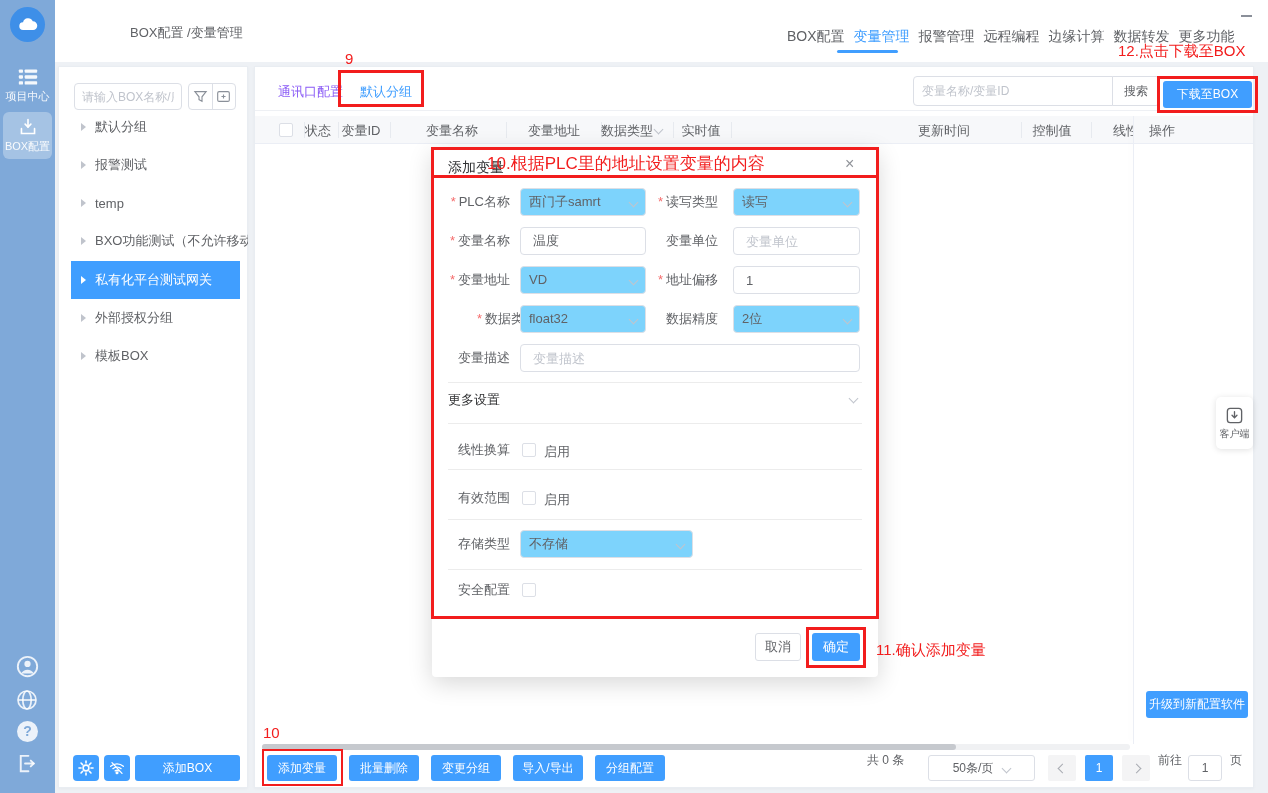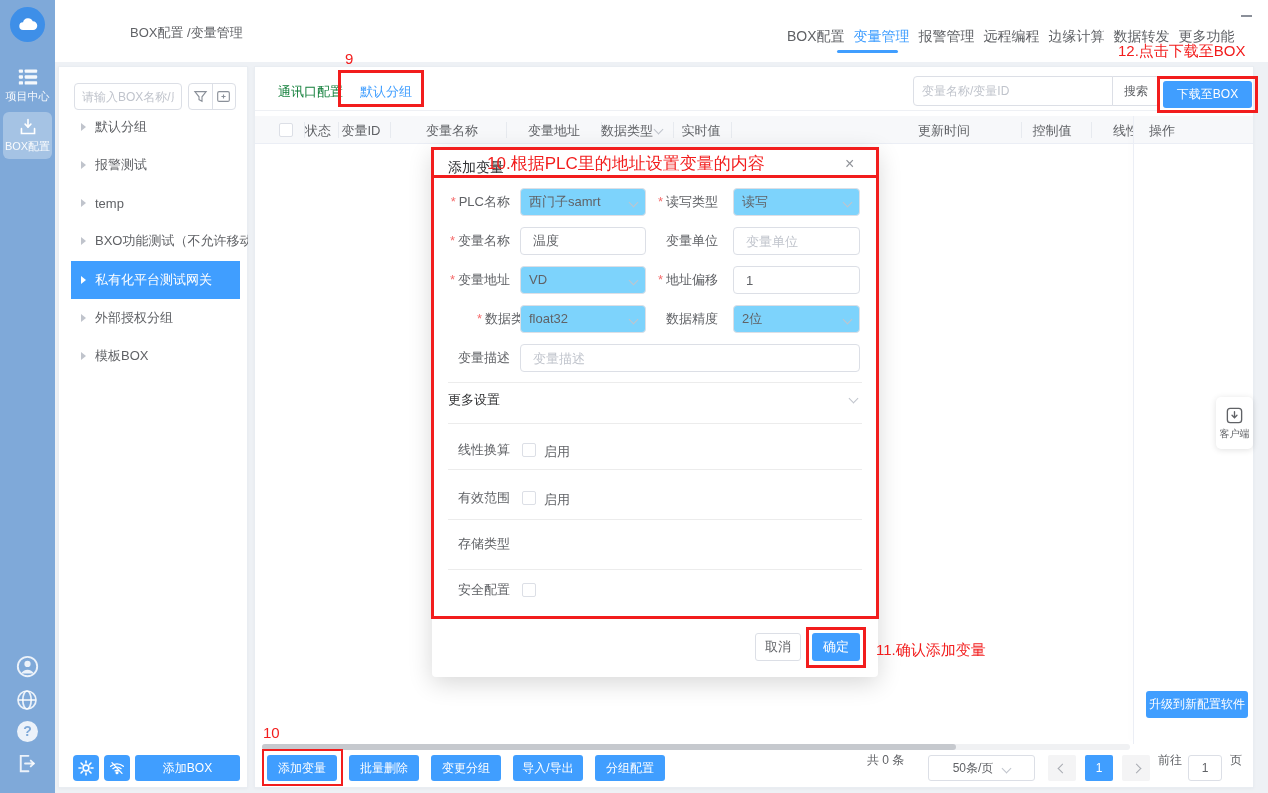--- a/index.html
+++ b/index.html
@@ -257,21 +257,21 @@
         <path d="M9.2 16.3a5 5 0 015.6 0"></path>
         <circle cx="12" cy="19.2" r="1.3" fill="#fff"></circle>
         <path d="M4.5 4l15 16"></path>
       </svg>
   </div>
   <div class="btn-blue" style="position:absolute;left:135px;top:755px;width:105px;height:26px;">
     <span>添加BOX</span>
   </div>
 
   <div class="card panel-main"></div>
-  <div class="tab" style="left:278px;color:#15803d;">通讯口配置</div>
+  <div class="tab" style="left:278px;color:#8b5cf6;">通讯口配置</div>
   <div class="tab" style="left:360px;color:#409EFF;">默认分组</div>
   <div class="tab-line"></div>
 
   <input class="v-input" placeholder="变量名称/变量ID" style="">
   <div class="v-search">搜索</div>
   <div class="btn-blue" style="position:absolute;left:1163px;top:81px;width:89px;height:27px;">
     <span>下载至BOX</span>
   </div>
 
   <div class="thead"></div>
@@ -381,20 +381,21 @@
     <div class="m-cb" style="left:90px;top:295px;"></div>
     <div class="m-en" style="left:112px;top:295px;">启用</div>
     <div class="m-div" style="top:321px;"></div>
 
     <div class="m-label" style="left:0;top:336px;width:78px;">有效范围</div>
     <div class="m-cb" style="left:90px;top:343px;"></div>
     <div class="m-en" style="left:112px;top:343px;">启用</div>
     <div class="m-div" style="top:371px;"></div>
 
     <div class="m-label" style="left:0;top:382px;width:78px;">存储类型</div>
+    <div class="m-box" style="left:88px;top:382px;width:173px;"><span>不存储</span><i class="chev down"></i></div>
     <div class="m-div" style="top:421px;"></div>
 
     <div class="m-label" style="left:0;top:428px;width:78px;">安全配置</div>
     <div class="m-cb" style="left:90px;top:435px;"></div>
 
     <div class="m-cancel">取消</div>
     <div class="m-ok">确定</div>
   </div>
 
   <div class="red-txt" style="left:345px;top:50px;">9</div>

